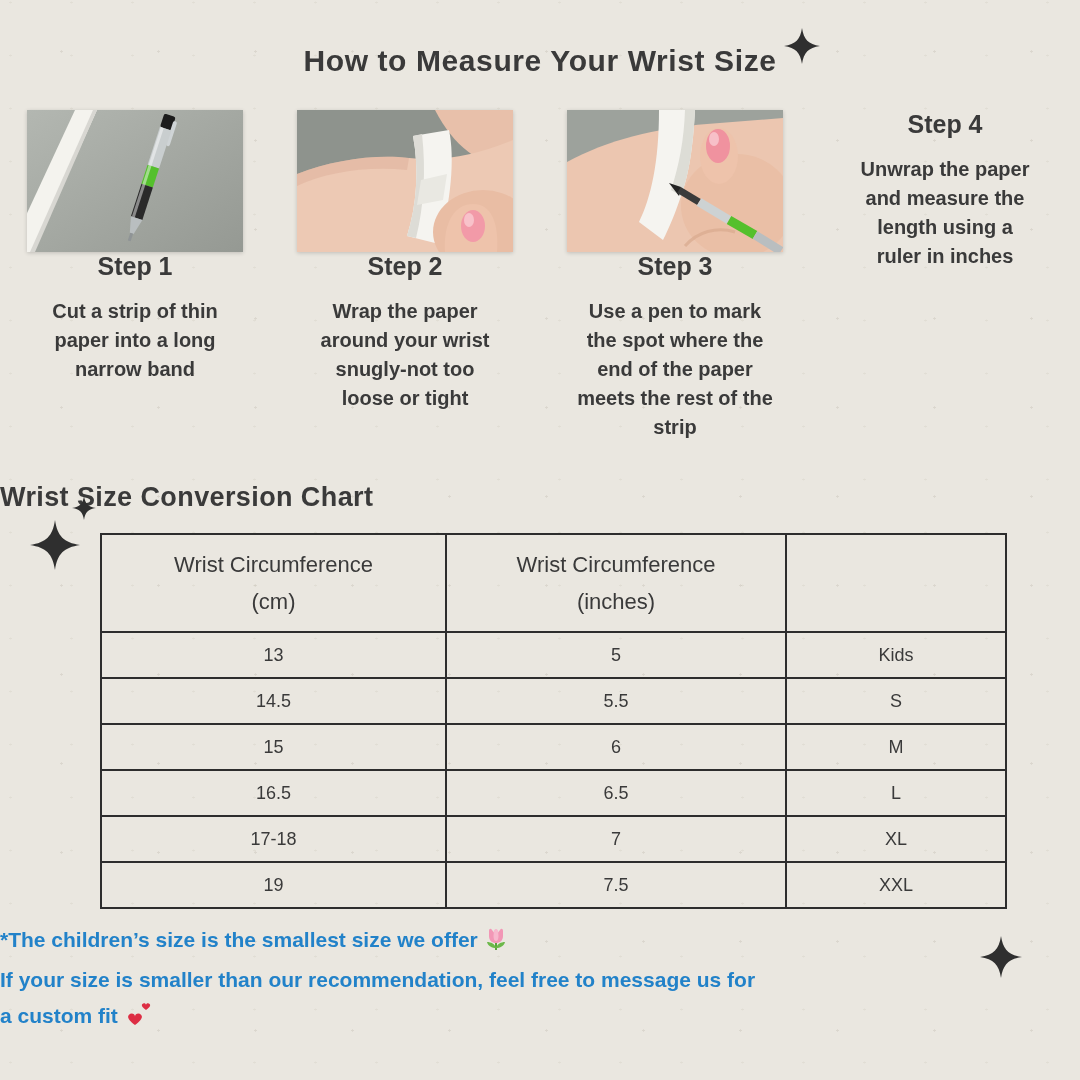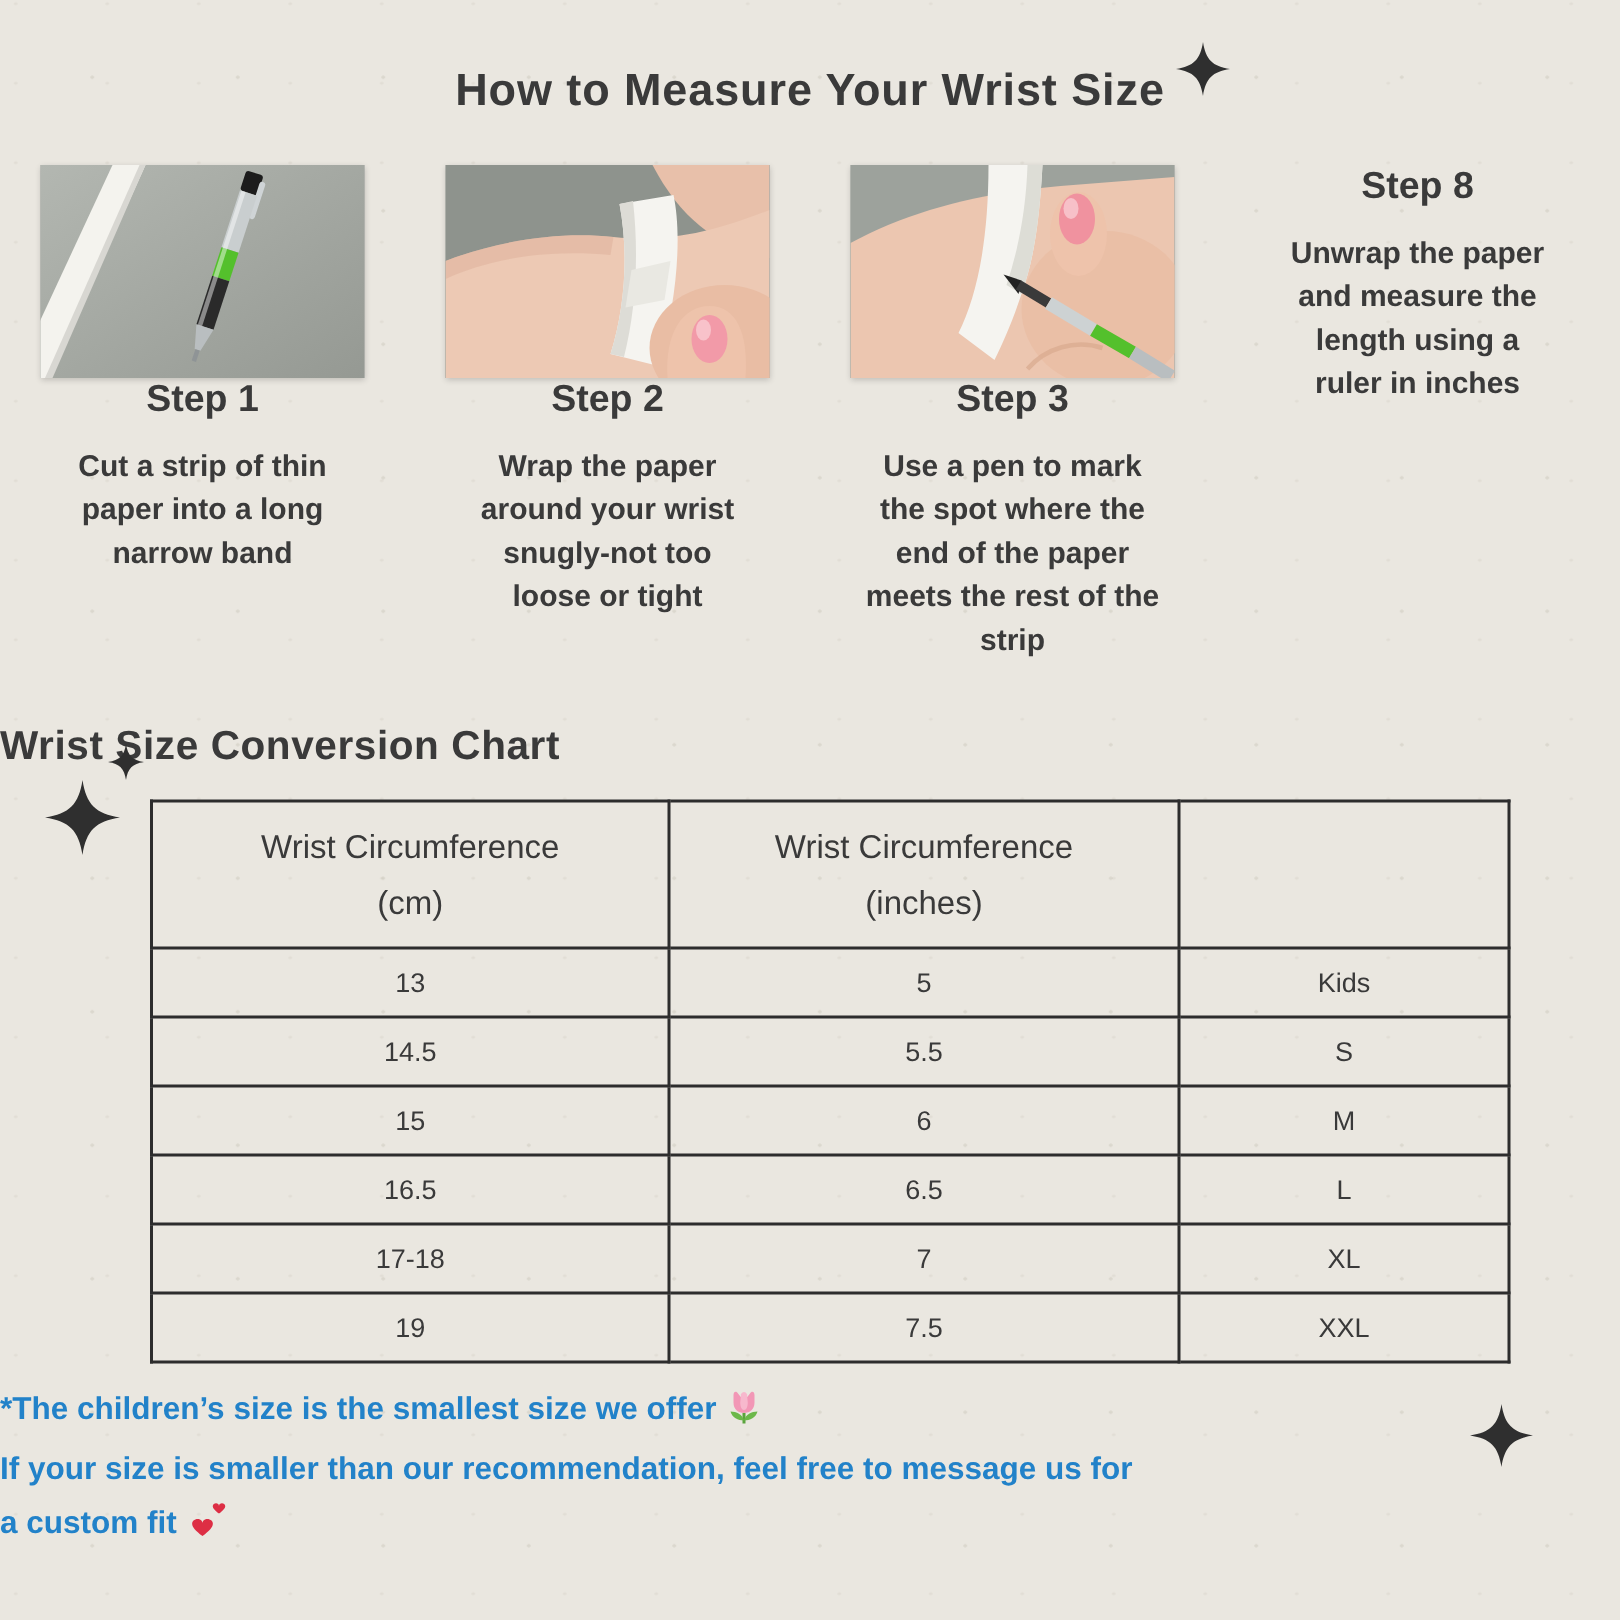--- a/index.html
+++ b/index.html
@@ -176,21 +176,21 @@
       </div>
       <div class="step-label">Step 3</div>
       <div class="step-desc">Use a pen to mark
 the spot where the
 end of the paper
 meets the rest of the
 strip</div>
     </div>
 
     <div class="step">
-      <div class="step-label">Step 8</div>
+      <div class="step-label">Step 4</div>
       <div class="step-desc">Unwrap the paper
 and measure the
 length using a
 ruler in inches</div>
     </div>
 
   </div>
 
   <div class="chart-title">Wrist Size Conversion Chart</div>
 

